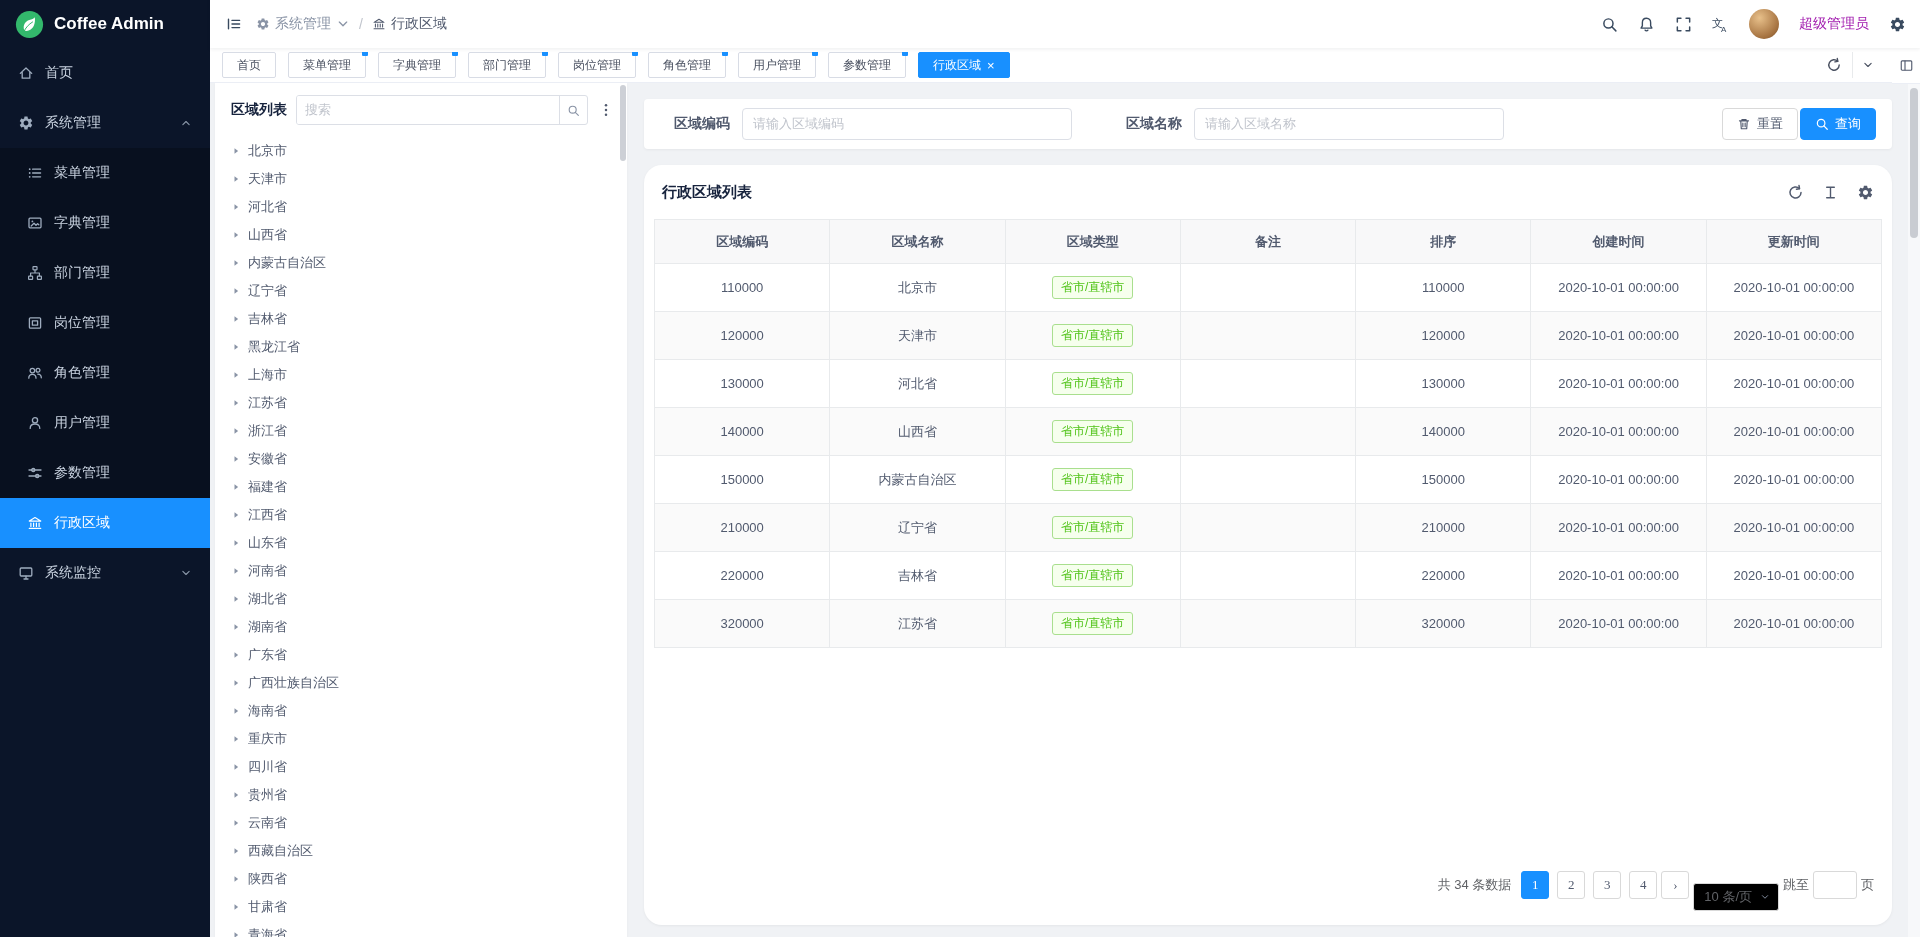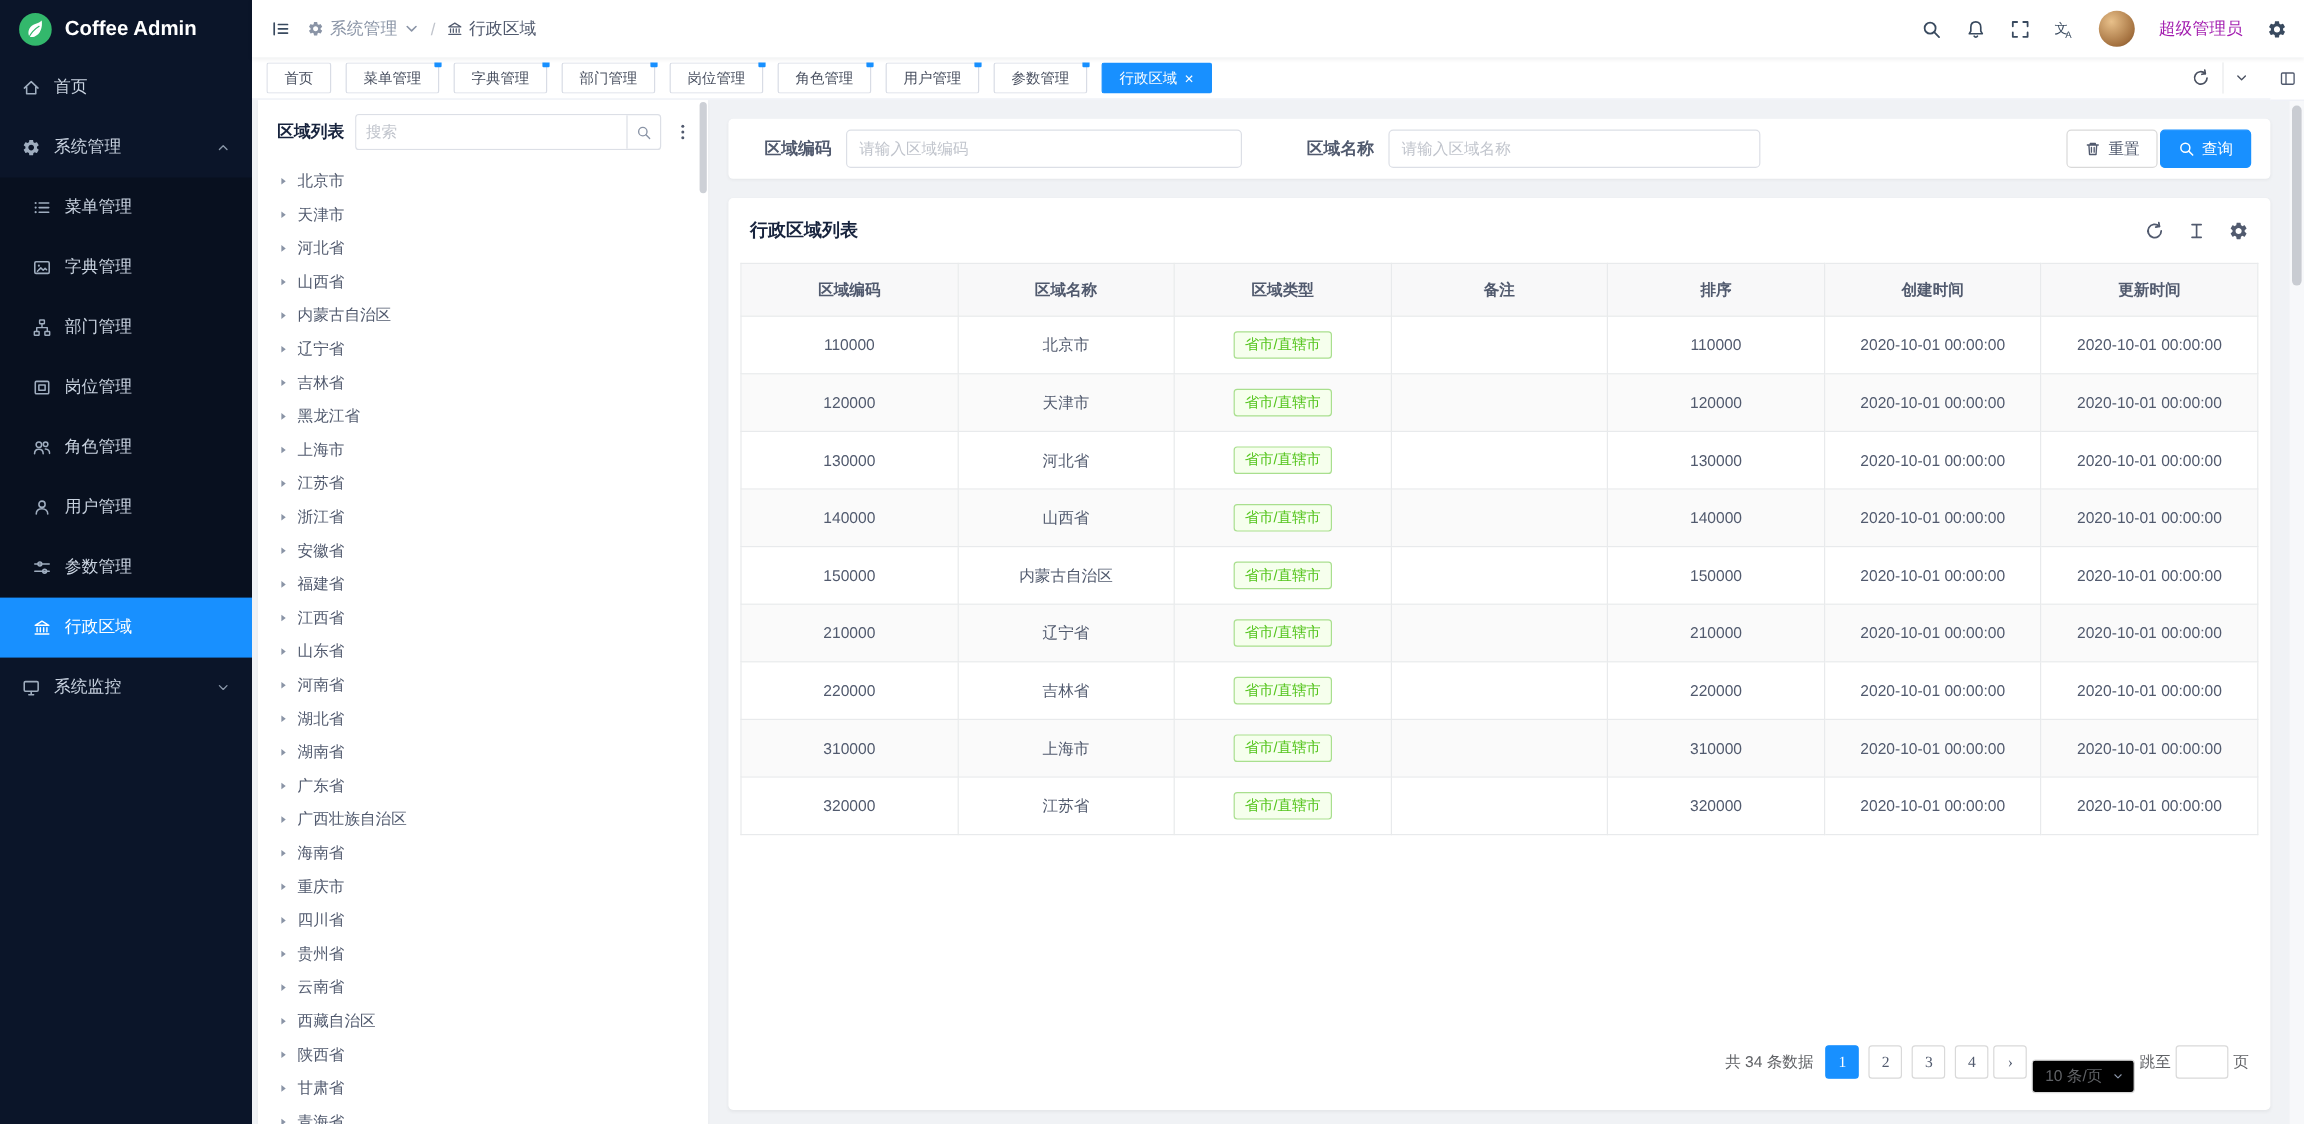--- a/index.html
+++ b/index.html
@@ -52,21 +52,21 @@
   .tab-close { display: none; font-size: 13px; line-height: 1; }
   .tab.active .tab-close { display: inline; }
   .tab-ctrls { flex: none; display: flex; align-items: center; height: 26px; }
   .tc-refresh { padding: 0 10px; color: #495060; cursor: pointer; display: flex; }
   .tc-chev { width: 30px; height: 26px; border-left: 1px solid #e8eaec; display: flex; align-items: center; justify-content: center; color: #495060; cursor: pointer; }
   .tc-chev .ic { width: 12px; height: 12px; }
 
   
   .content { flex: 1; min-height: 0; display: flex; gap: 17px; padding: 0 28px 0 5px; }
 
-  .tree-panel { width: 375px; flex: none; background: #fff; position: relative; overflow: hidden; display: flex; flex-direction: column; box-shadow: 0 1px 3px rgba(0,0,0,.04); }
+  .tree-panel { width: 412px; flex: none; background: #fff; position: relative; overflow: hidden; display: flex; flex-direction: column; box-shadow: 0 1px 3px rgba(0,0,0,.04); }
   .tree-head { flex: none; display: flex; align-items: center; gap: 9px; padding: 12px 12px 10px 16px; }
   .tree-title { font-size: 14px; font-weight: 700; color: #17233d; white-space: nowrap; }
   .tree-search { flex: 1; min-width: 0; height: 30px; border: 1px solid #dcdfe6; border-radius: 3px; display: flex; align-items: center; overflow: hidden; }
   .tree-search input { flex: 1; min-width: 0; height: 100%; border: none; outline: none; padding: 0 8px; font-size: 13px; color: #515a6e; }
   .tree-search input::placeholder { color: #c0c4cc; }
   .ts-btn { width: 28px; height: 100%; border-left: 1px solid #dcdfe6; display: flex; align-items: center; justify-content: center; color: #8a94a6; cursor: pointer; }
   .ts-btn .ic { width: 13px; height: 13px; }
   .dots-btn { width: 18px; display: flex; justify-content: center; color: #515a6e; cursor: pointer; }
   .tree { list-style: none; flex: 1; overflow: hidden; padding-top: 2px; }
   .tree-item { height: 28px; display: flex; align-items: center; gap: 7px; padding: 0 8px 0 16px; font-size: 13px; color: #515a6e; cursor: pointer; white-space: nowrap; }
@@ -82,21 +82,21 @@
   .filter-input { height: 32px; border: 1px solid #dcdfe6; border-radius: 4px; padding: 0 10px; font-size: 13px; color: #515a6e; outline: none; }
   .filter-input::placeholder { color: #c0c4cc; }
   .w-code { width: 330px; }
   .w-name { width: 310px; }
   .gap-group { margin-left: 54px; }
   .filter-actions { margin-left: auto; display: flex; gap: 2px; }
   .btn { height: 32px; display: inline-flex; align-items: center; gap: 6px; padding: 0 14px; border: 1px solid #d9d9d9; border-radius: 4px; background: #fff; color: #515a6e; font-size: 13px; cursor: pointer; }
   .btn .ic { width: 14px; height: 14px; }
   .btn-primary { background: #1890ff; border-color: #1890ff; color: #fff; }
 
-  .table-card { flex: 1; min-height: 0; display: flex; flex-direction: column; padding: 0 10px 14px; }
+  .table-card { flex: 1; min-height: 0; display: flex; flex-direction: column; padding: 0 10px 14px; border-radius: 18px; }
   .card-head { flex: none; height: 54px; display: flex; align-items: center; padding: 0 8px; }
   .card-title { font-size: 15px; font-weight: 700; color: #17233d; }
   .card-tools { margin-left: auto; display: flex; gap: 18px; color: #515a6e; }
   .card-tools .ic { width: 17px; height: 17px; cursor: pointer; }
 
   .grid { width: 100%; border-collapse: collapse; table-layout: fixed; font-size: 13px; }
   .grid th, .grid td { border: 1px solid #e8eaec; text-align: center; padding: 0 8px; white-space: nowrap; overflow: hidden; text-overflow: ellipsis; }
   .grid th { height: 44px; background: #f8f8f9; color: #515a6e; font-weight: 600; }
   .grid td { height: 48px; color: #515a6e; }
   .grid tbody tr:nth-child(even) td { background: #fafafa; }
@@ -770,29 +770,20 @@
                     <td>220000</td>
                     <td>吉林省</td>
                     <td><span class="tag">省市/直辖市</span></td>
                     <td></td>
                     <td>220000</td>
                     <td>2020-10-01 00:00:00</td>
                     <td>2020-10-01 00:00:00</td>
                   </tr>
 
 
-                  <tr class="row">
-                    <td>310000</td>
-                    <td>上海市</td>
-                    <td><span class="tag">省市/直辖市</span></td>
-                    <td></td>
-                    <td>310000</td>
-                    <td>2020-10-01 00:00:00</td>
-                    <td>2020-10-01 00:00:00</td>
-                  </tr>
 
                   <tr class="row">
                     <td>320000</td>
                     <td>江苏省</td>
                     <td><span class="tag">省市/直辖市</span></td>
                     <td></td>
                     <td>320000</td>
                     <td>2020-10-01 00:00:00</td>
                     <td>2020-10-01 00:00:00</td>
                   </tr>

